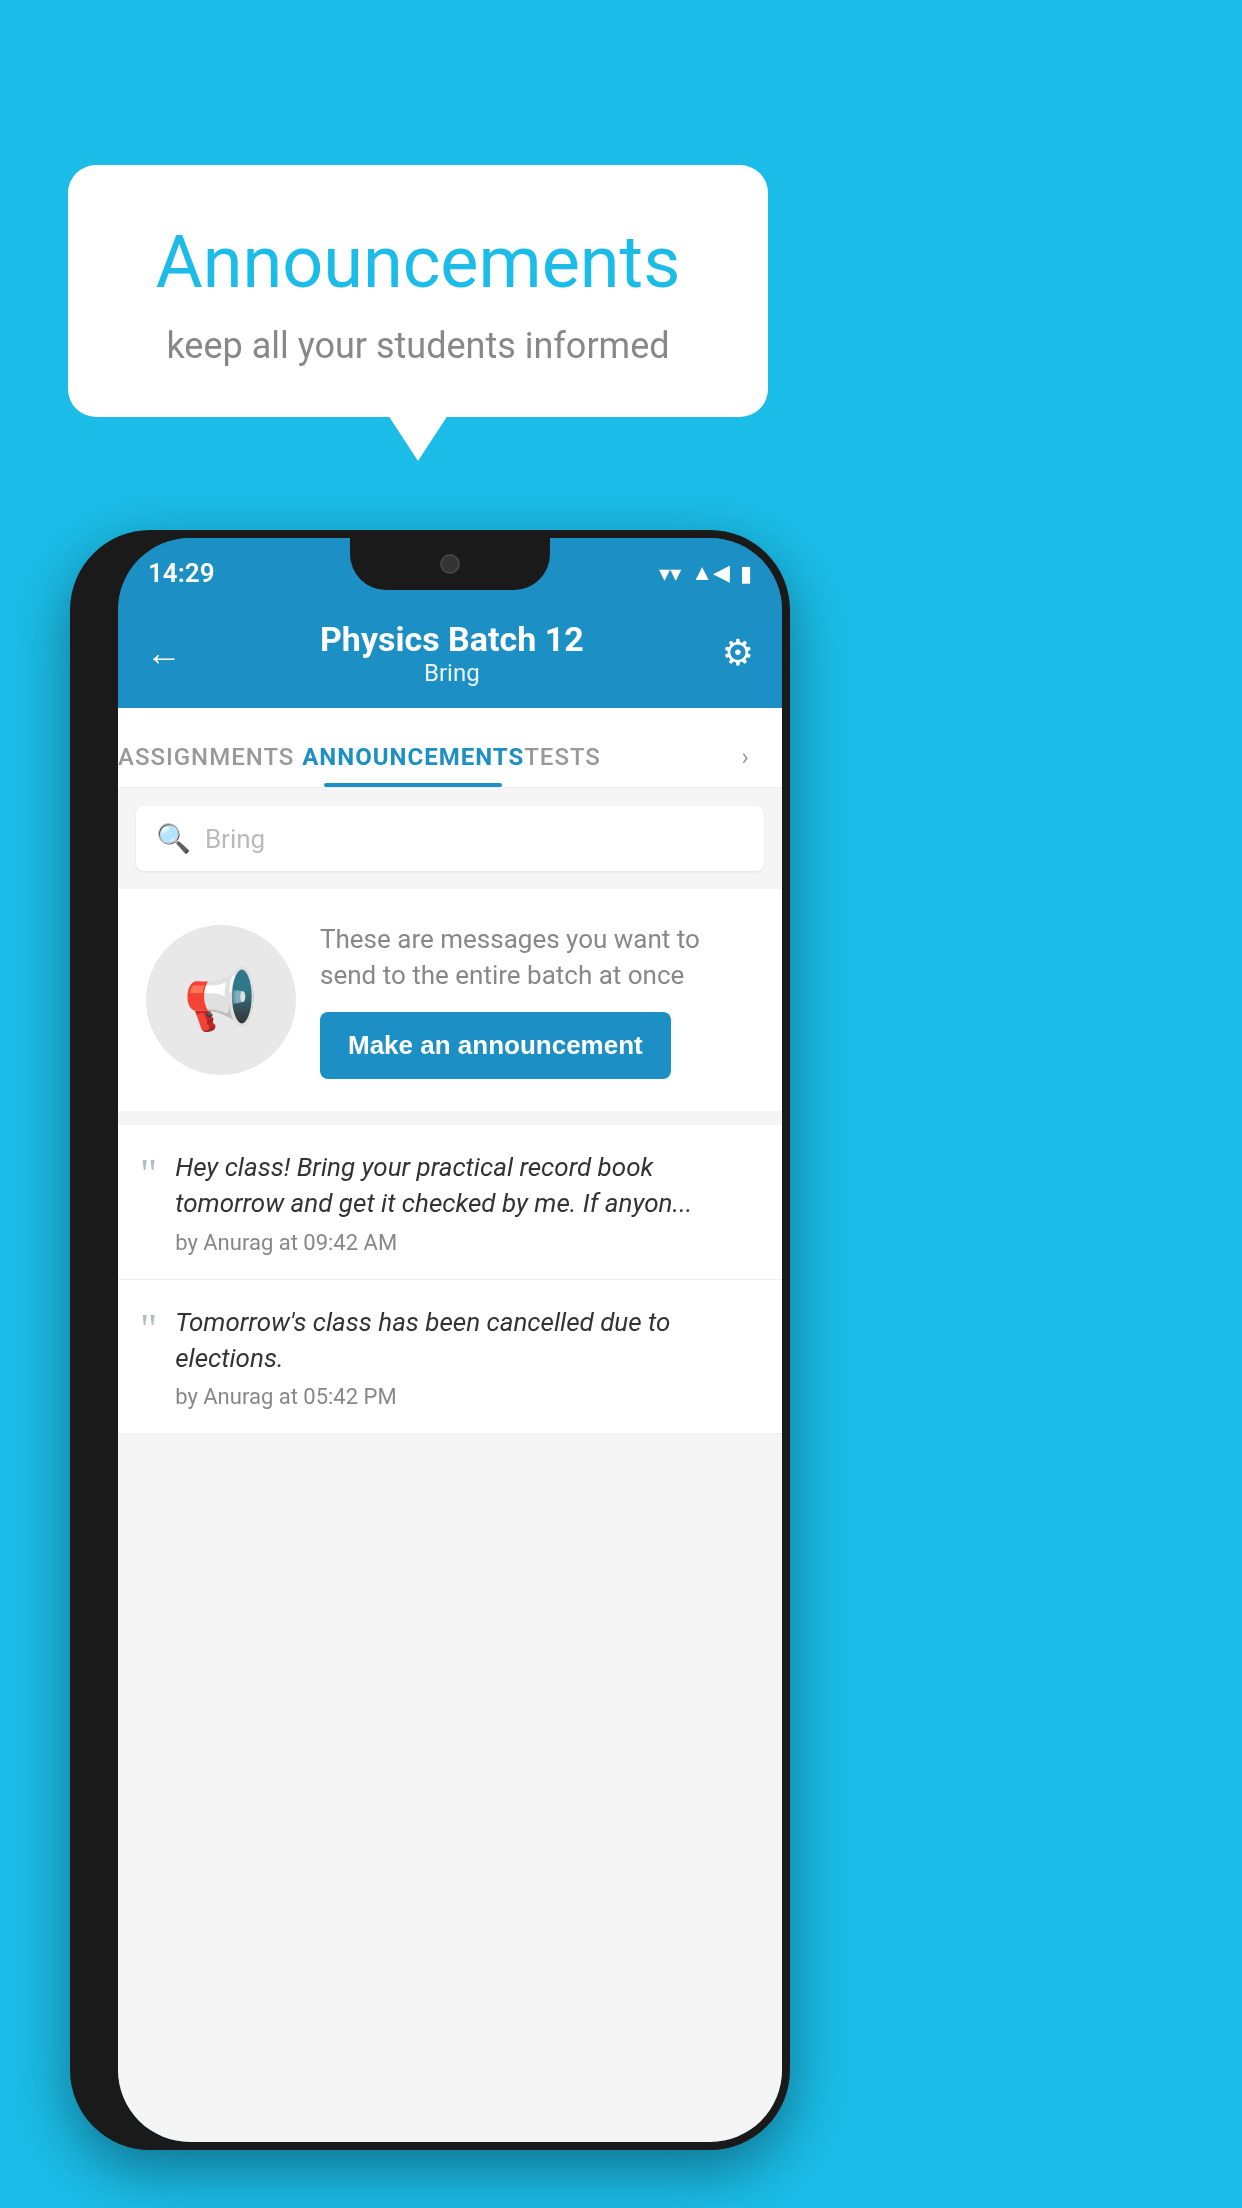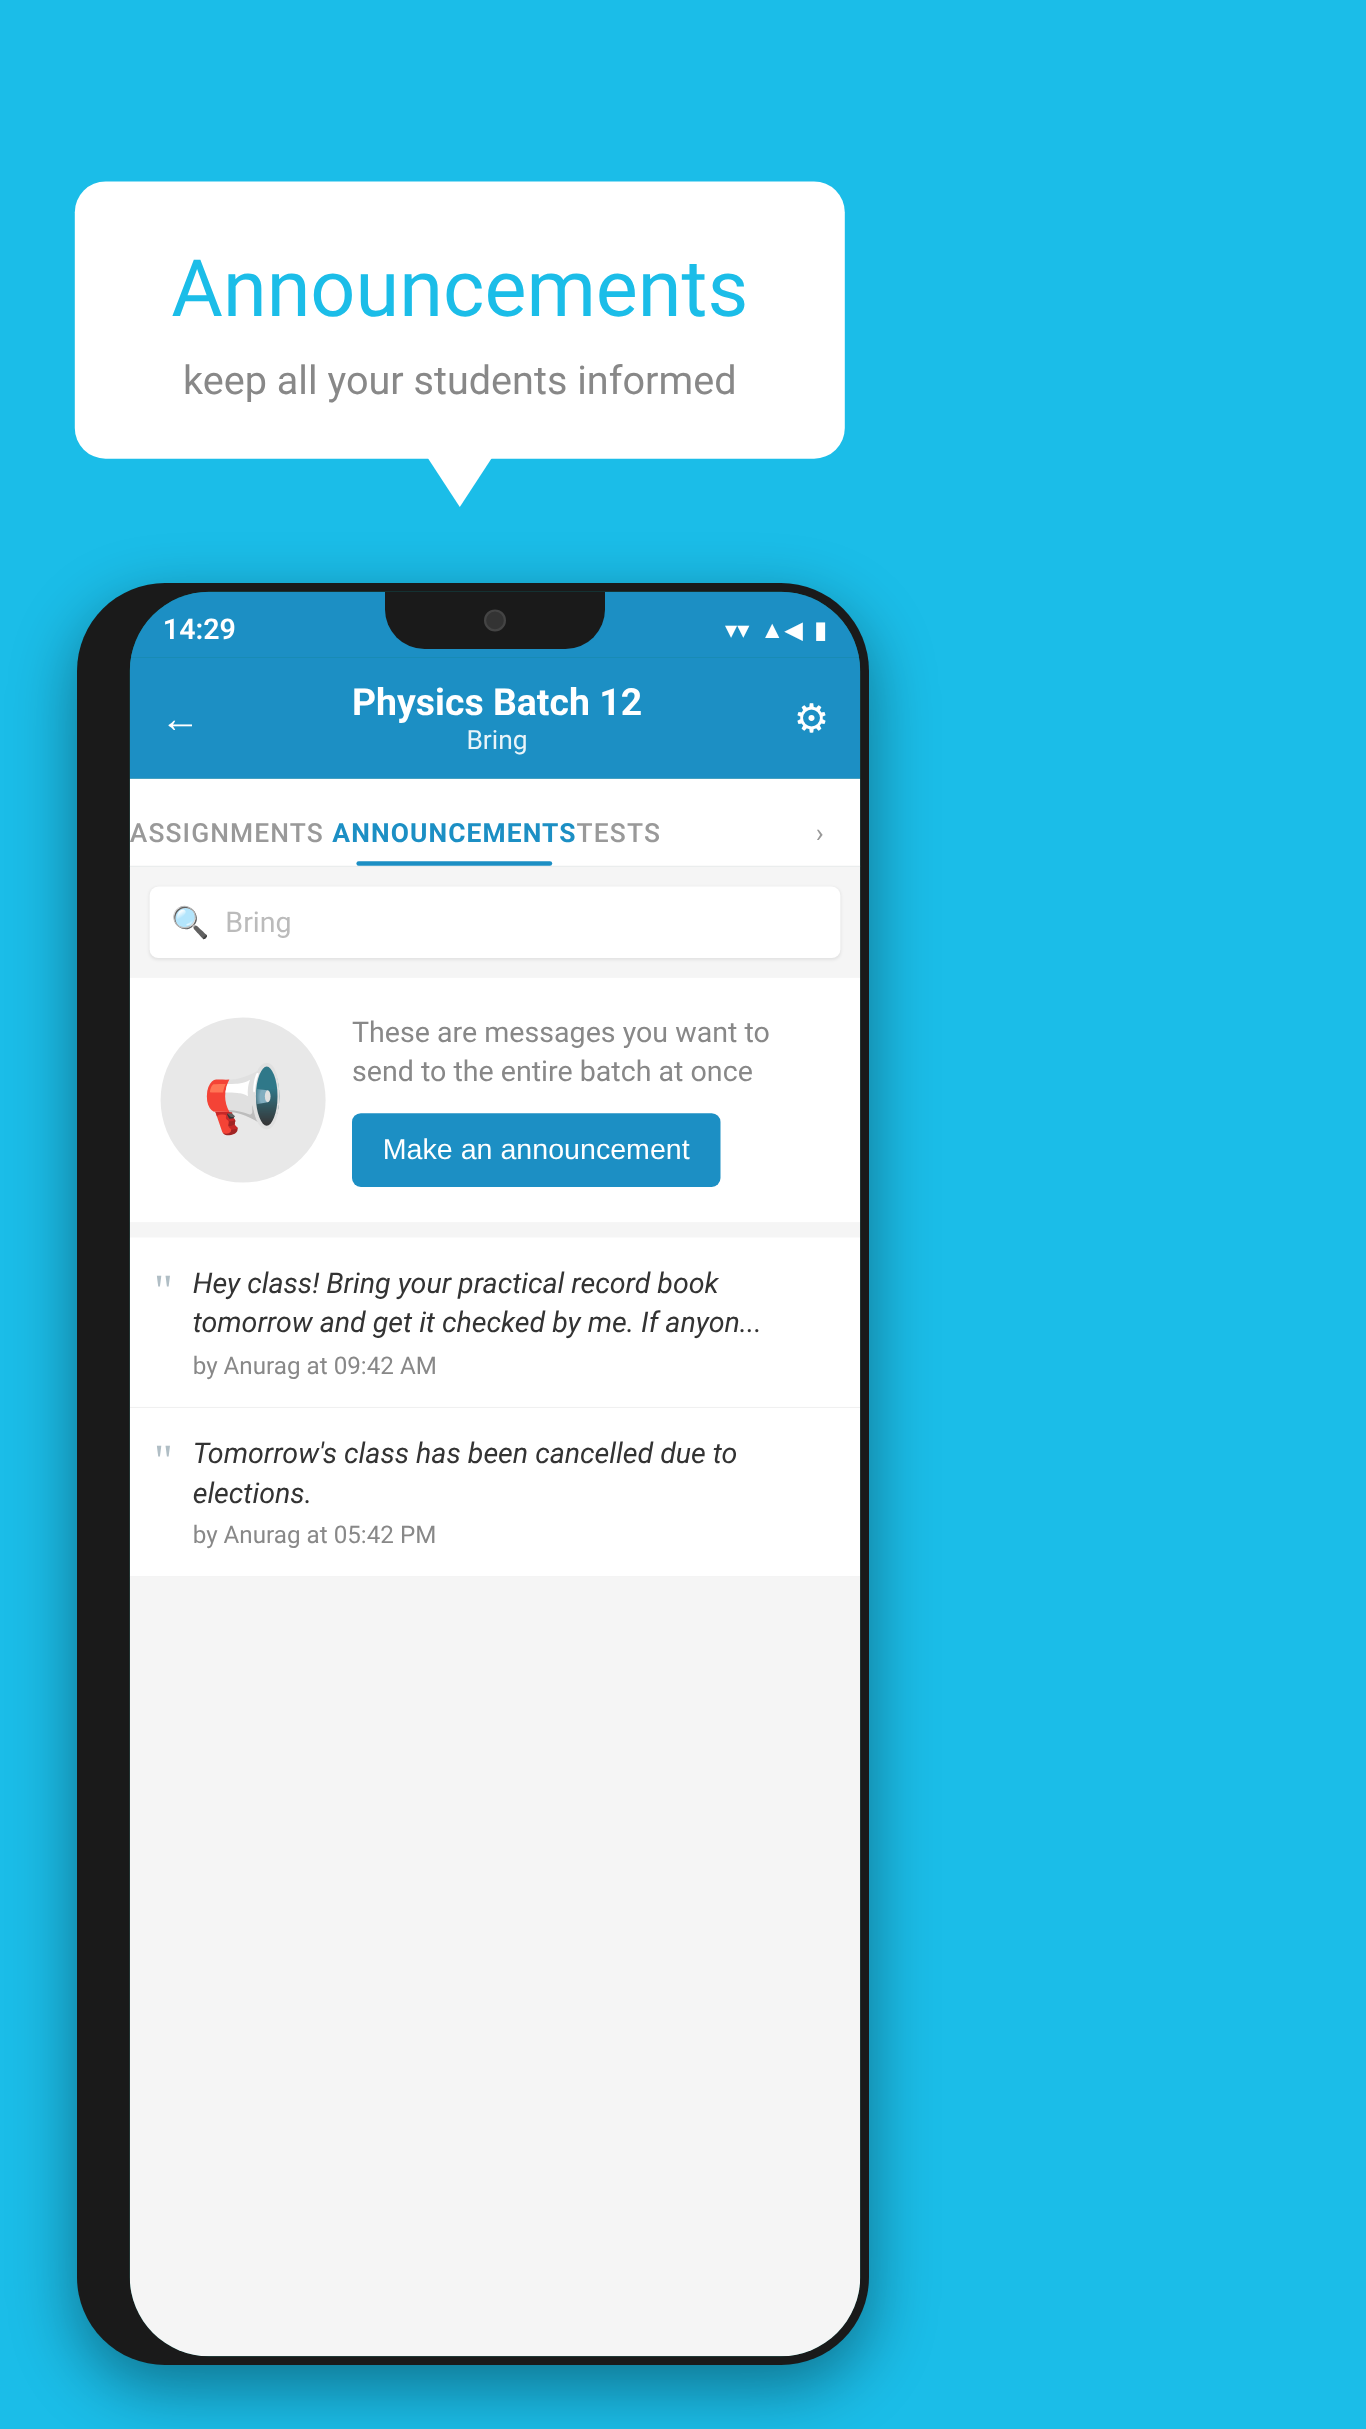--- a/index.html
+++ b/index.html
@@ -275,21 +275,21 @@
       margin-bottom: 18px;
     }
     .make-announcement-btn {
       background: #1c8fc4;
       color: white;
       border: none;
       border-radius: 8px;
       padding: 18px 28px;
       font-size: 26px;
       cursor: pointer;
-      font-weight: 400;
+      font-weight: 700;
     }
 
     
     .date-separator {
       background: #e8e8e8;
       padding: 12px 22px;
       font-size: 22px;
       color: #666;
       letter-spacing: 2px;
       font-weight: 500;

